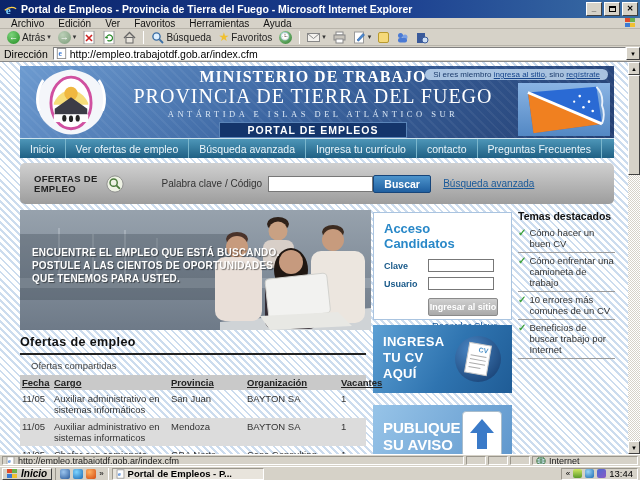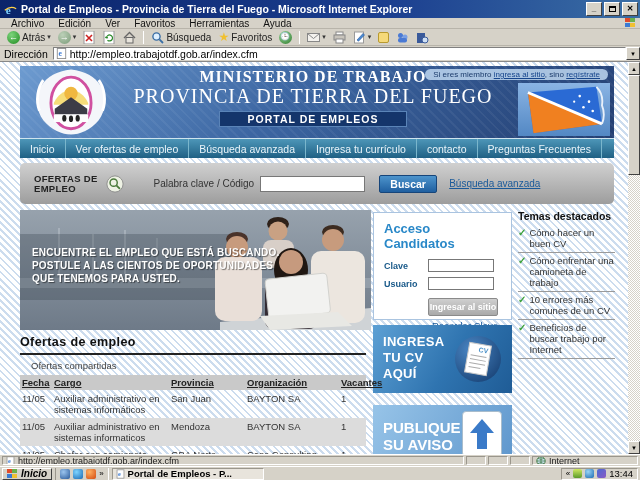--- a/index.html
+++ b/index.html
@@ -70,23 +70,23 @@
   .navbar { position:absolute; left:20px; top:76px; width:594px; height:20px;
     background:linear-gradient(#4d96b8,#1f6084); border-top:1px solid #cfe4ee; display:flex; align-items:stretch; }
   .nav-item { color:#eaf5fa; font-size:10.5px; display:flex; align-items:center; padding:0 10px;
     border-right:1px solid #7ab6cc; white-space:nowrap; }
 
   
   .searchbar { position:absolute; left:20px; top:101px; width:594px; height:41px; border-radius:5px;
     background:linear-gradient(#d0d0d0,#9d9d9d); display:flex; align-items:center; padding:0 14px; }
   .sb-title { font-size:9.5px; font-weight:bold; color:#222; line-height:10px; letter-spacing:.3px; }
   .sb-mag { width:18px; height:18px; margin:0 6px 0 8px; }
-  .sb-label { font-size:10px; color:#333; margin-left:24px; margin-right:6px; white-space:nowrap; }
+  .sb-label { font-size:10px; color:#333; margin-left:32px; margin-right:6px; white-space:nowrap; }
   .sb-input { width:105px; height:16px; background:#fff; border:1px solid #777; }
-  .sb-btn { margin-left:14px; width:58px; height:18px; background:linear-gradient(#4d94cc,#1f5fa0);
+  .sb-btn { width:58px; height:18px; background:linear-gradient(#4d94cc,#1f5fa0);
     border:1px solid #16457a; border-radius:2px; color:#fff; font-weight:bold; font-size:10.5px; }
   .sb-adv { margin-left:12px; font-size:10px; color:#1a5a9a; text-decoration:underline; white-space:nowrap; }
 
   
   .banner { position:absolute; left:20px; top:148px; width:351px; height:120px; overflow:hidden; }
   .banner svg { position:absolute; inset:0; }
   .banner-text { position:absolute; left:12px; top:36px; z-index:2; color:#fff; font-weight:bold;
     font-size:10px; line-height:13px; letter-spacing:.2px; text-shadow:1px 1px 1px rgba(0,0,0,.5); }
 
   
@@ -309,20 +309,21 @@
         <ellipse cx="38" cy="52" rx="2.2" ry="3.5" fill="#222"></ellipse>
         <ellipse cx="45" cy="52.5" rx="2.2" ry="3.5" fill="#222"></ellipse>
         <ellipse cx="52" cy="52" rx="2.2" ry="3.5" fill="#222"></ellipse>
       </svg>
       <div class="member-pill">
         <span>Si eres miembro </span><a href="#">ingresa al sitio</a><span>, sino </span><a href="#">regístrate</a>
       </div>
       <div class="hdr-text">
         <div class="hdr-ministry">MINISTERIO DE TRABAJO</div>
         <div class="hdr-province">PROVINCIA DE TIERRA DEL FUEGO</div>
+        <div class="hdr-sub">ANTÁRTIDA E ISLAS DEL ATLÁNTICO SUR</div>
         <div class="portal-band">PORTAL DE EMPLEOS</div>
       </div>
       <div class="flag-panel">
         <svg width="84" height="50" viewBox="0 0 90 54">
           <polygon points="6,8 80,2 86,42 12,52" fill="#2a6ad4"></polygon>
           <polygon points="6,8 86,42 12,52" fill="#f08020"></polygon>
           <path d="M6,8 L86,42" stroke="#fff" stroke-width="3"></path>
           <path d="M80,2 Q88,10 86,22 Q90,32 86,42" stroke="#e8f0fa" stroke-width="2" fill="none"></path>
           <circle cx="62" cy="12" r="1.4" fill="#fff"></circle>
             <circle cx="72" cy="18" r="1.4" fill="#fff"></circle>

